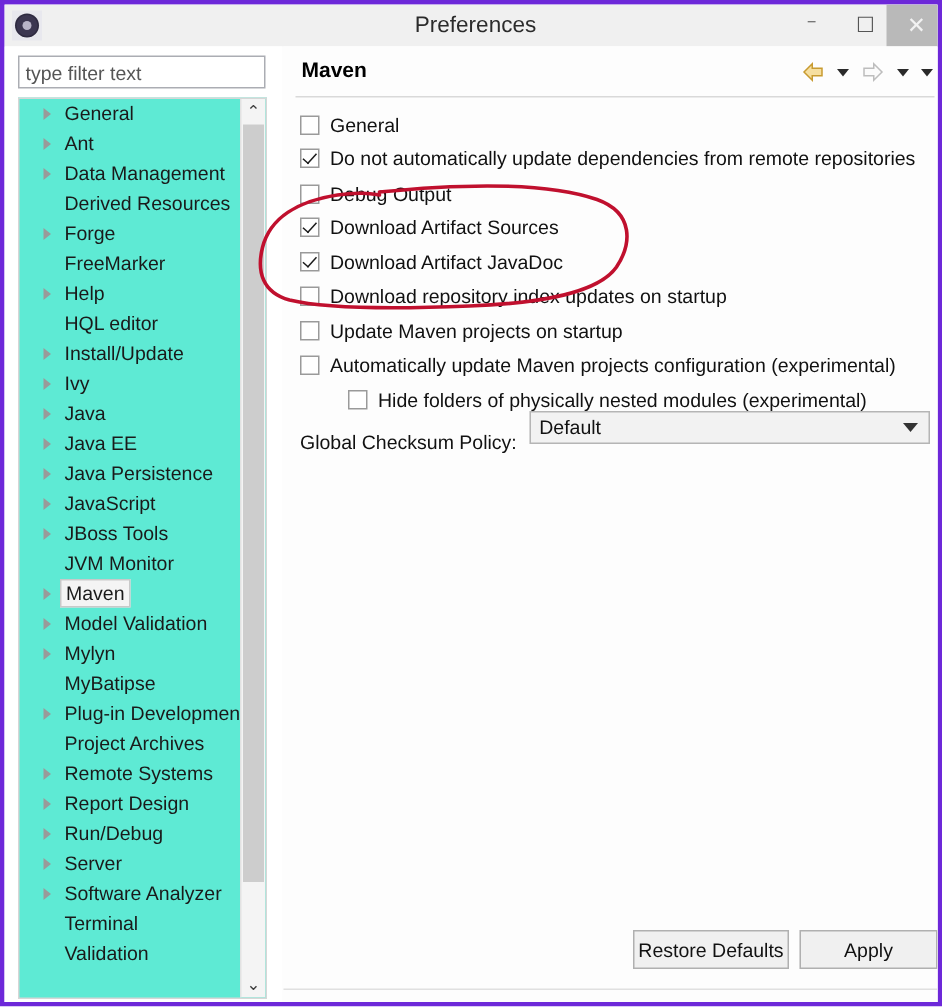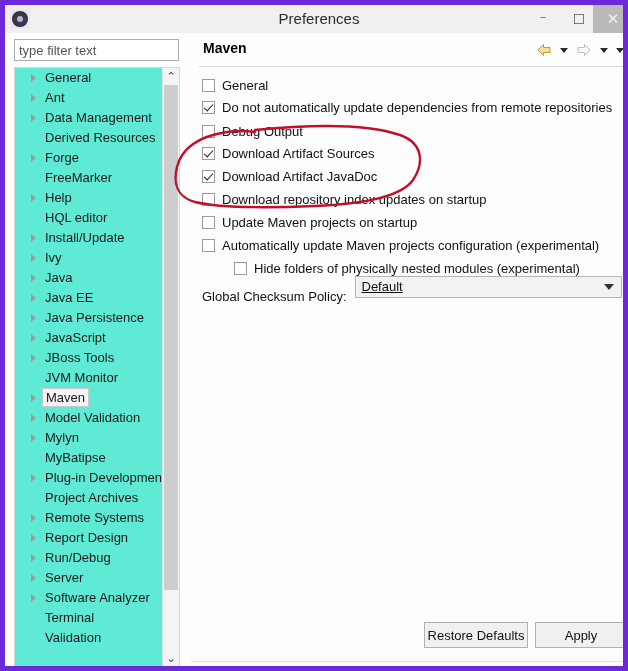--- a/index.html
+++ b/index.html
@@ -17,21 +17,21 @@
     position: relative;
   }
 
   
   #window {
     position: absolute;
     left: 0; top: 0;
     width: 628px;
     height: 671px;
     background: #ffffff;
-    border: 5px solid #6d28d9;
+    border: 3px solid #6d28d9;
     box-sizing: border-box;
     overflow: hidden;
   }
 
   
   #titlebar {
     position: absolute;
     left: 0; top: 0;
     width: 628px;
     height: 28px;
@@ -320,21 +320,20 @@
     border: 1px solid #b5b5b5;
     background: #f2f2f2;
     position: relative;
   }
   #policy-value {
     position: absolute;
     left: 6px; top: 0;
     height: 20px; line-height: 20px;
     font-size: 13px;
     color: #111111;
-    text-decoration: underline;
   }
   #policy-caret {
     position: absolute;
     right: 7px; top: 7px;
     width: 0; height: 0;
     border-left: 5px solid transparent;
     border-right: 5px solid transparent;
     border-top: 6px solid #333333;
   }
 

